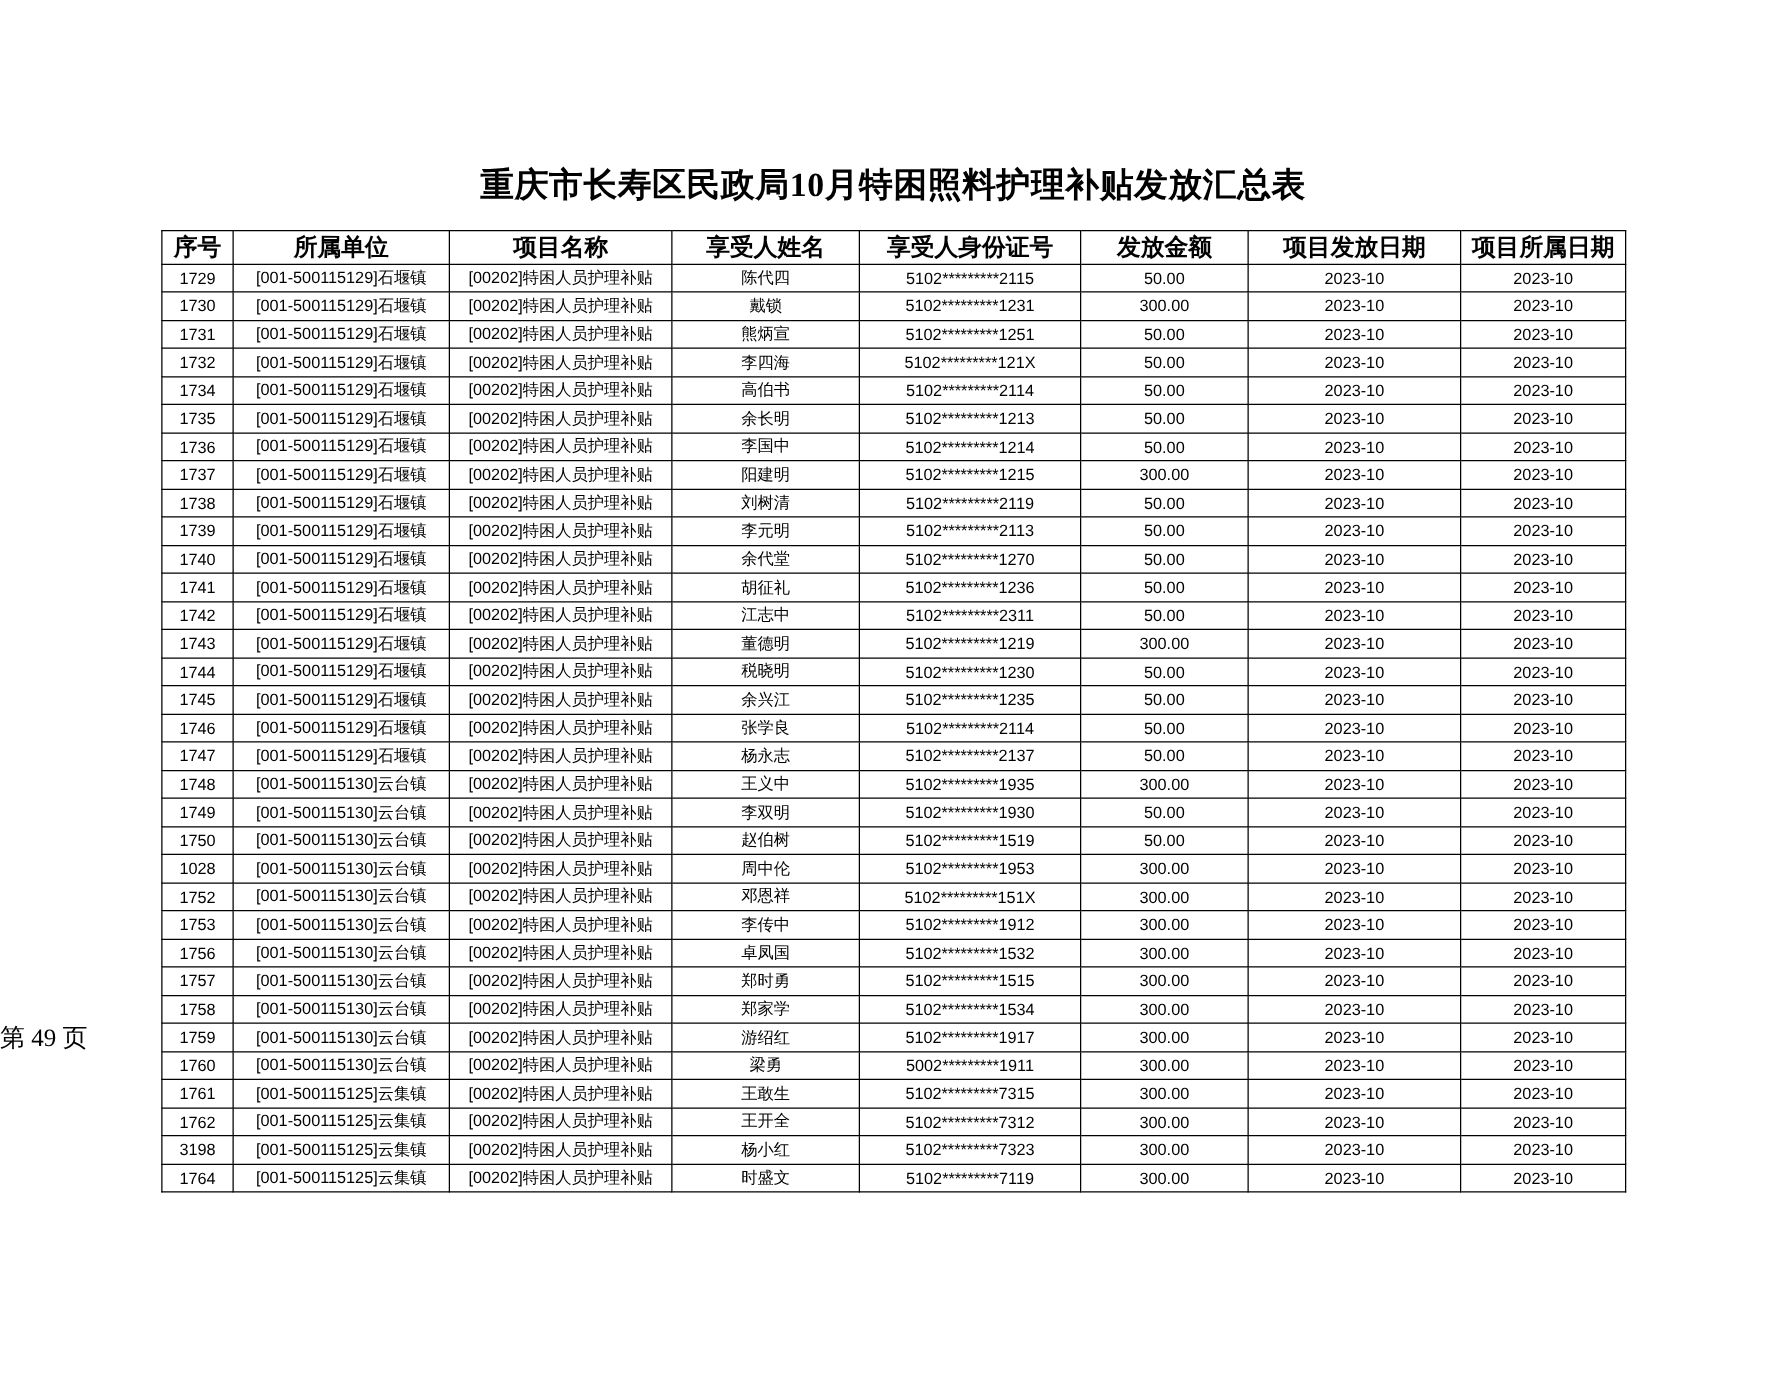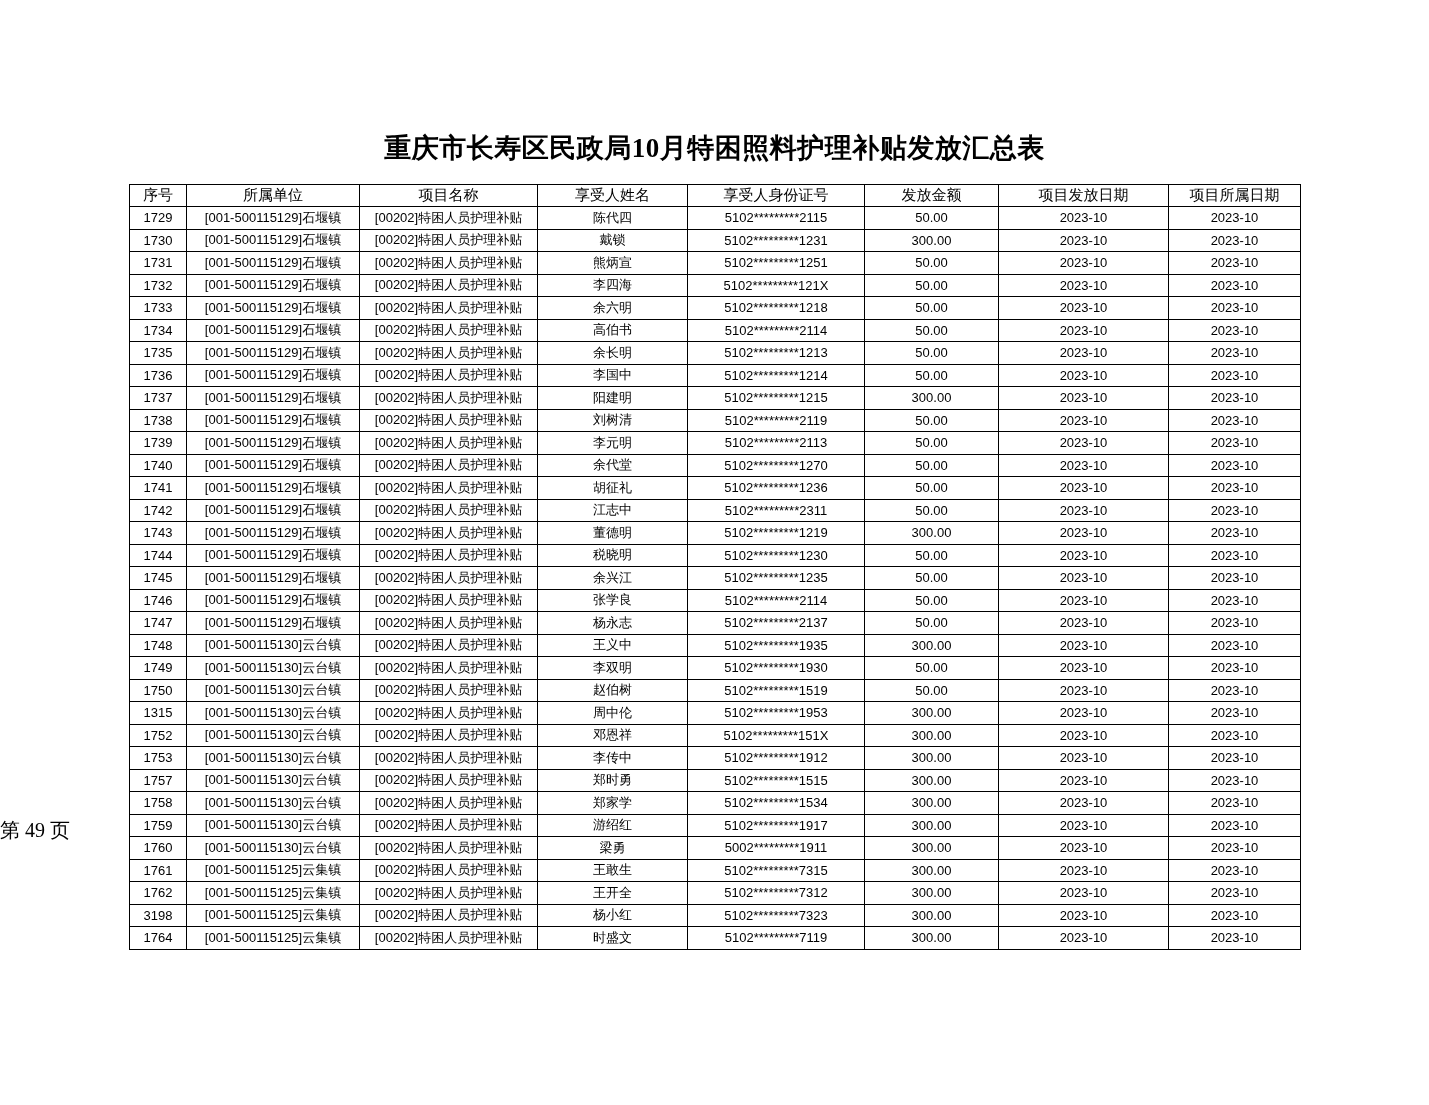--- a/index.html
+++ b/index.html
@@ -46,21 +46,22 @@
     border: 1px solid #000000;
     height: 21.5px;
     padding: 0 2px;
     text-align: center;
     vertical-align: middle;
     font-weight: normal;
     white-space: nowrap;
     overflow: hidden;
   }
   table.report th {
-    font-size: 15px;
+    font-size: 19px;
+    font-weight: bold;
   }
   col.c0 { width: 57px; }
   col.c1 { width: 173px; }
   col.c2 { width: 178px; }
   col.c3 { width: 150px; }
   col.c4 { width: 177px; }
   col.c5 { width: 134px; }
   col.c6 { width: 170px; }
   col.c7 { width: 132px; }
   .cell-unit { text-align: left; padding-left: 8px; }
@@ -140,30 +141,20 @@
             <td>1732</td>
             <td class="cell-unit">[001-500115129]石堰镇</td>
             <td class="cell-project">[00202]特困人员护理补贴</td>
             <td>李四海</td>
             <td>5102*********121X</td>
             <td>50.00</td>
             <td>2023-10</td>
             <td>2023-10</td>
           </tr>
           <tr>
-            <td>1733</td>
-            <td class="cell-unit">[001-500115129]石堰镇</td>
-            <td class="cell-project">[00202]特困人员护理补贴</td>
-            <td>余六明</td>
-            <td>5102*********1218</td>
-            <td>50.00</td>
-            <td>2023-10</td>
-            <td>2023-10</td>
-          </tr>
-          <tr>
             <td>1734</td>
             <td class="cell-unit">[001-500115129]石堰镇</td>
             <td class="cell-project">[00202]特困人员护理补贴</td>
             <td>高伯书</td>
             <td>5102*********2114</td>
             <td>50.00</td>
             <td>2023-10</td>
             <td>2023-10</td>
           </tr>
           <tr>
@@ -320,21 +311,21 @@
             <td>1750</td>
             <td class="cell-unit">[001-500115130]云台镇</td>
             <td class="cell-project">[00202]特困人员护理补贴</td>
             <td>赵伯树</td>
             <td>5102*********1519</td>
             <td>50.00</td>
             <td>2023-10</td>
             <td>2023-10</td>
           </tr>
           <tr>
-            <td>1315</td>
+            <td>1028</td>
             <td class="cell-unit">[001-500115130]云台镇</td>
             <td class="cell-project">[00202]特困人员护理补贴</td>
             <td>周中伦</td>
             <td>5102*********1953</td>
             <td>300.00</td>
             <td>2023-10</td>
             <td>2023-10</td>
           </tr>
           <tr>
             <td>1752</td>
@@ -345,20 +336,30 @@
             <td>300.00</td>
             <td>2023-10</td>
             <td>2023-10</td>
           </tr>
           <tr>
             <td>1753</td>
             <td class="cell-unit">[001-500115130]云台镇</td>
             <td class="cell-project">[00202]特困人员护理补贴</td>
             <td>李传中</td>
             <td>5102*********1912</td>
+            <td>300.00</td>
+            <td>2023-10</td>
+            <td>2023-10</td>
+          </tr>
+          <tr>
+            <td>1756</td>
+            <td class="cell-unit">[001-500115130]云台镇</td>
+            <td class="cell-project">[00202]特困人员护理补贴</td>
+            <td>卓凤国</td>
+            <td>5102*********1532</td>
             <td>300.00</td>
             <td>2023-10</td>
             <td>2023-10</td>
           </tr>
           <tr>
             <td>1757</td>
             <td class="cell-unit">[001-500115130]云台镇</td>
             <td class="cell-project">[00202]特困人员护理补贴</td>
             <td>郑时勇</td>
             <td>5102*********1515</td>

